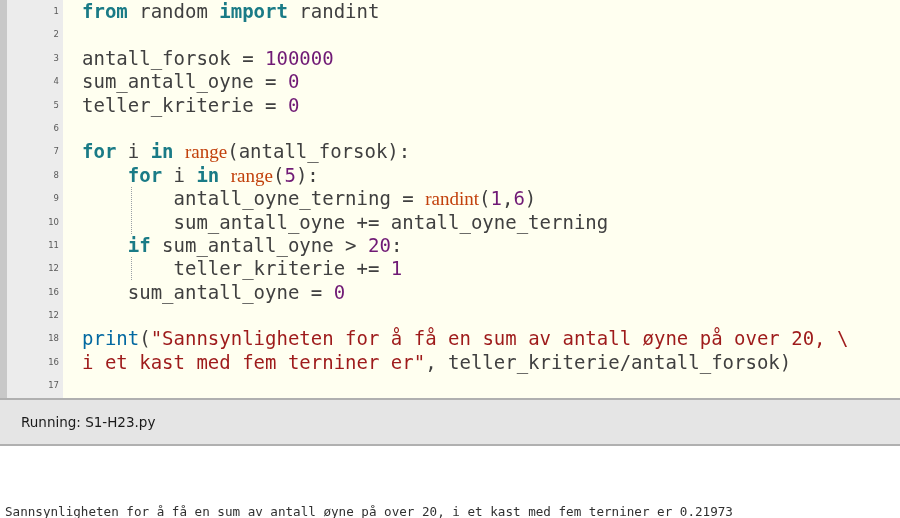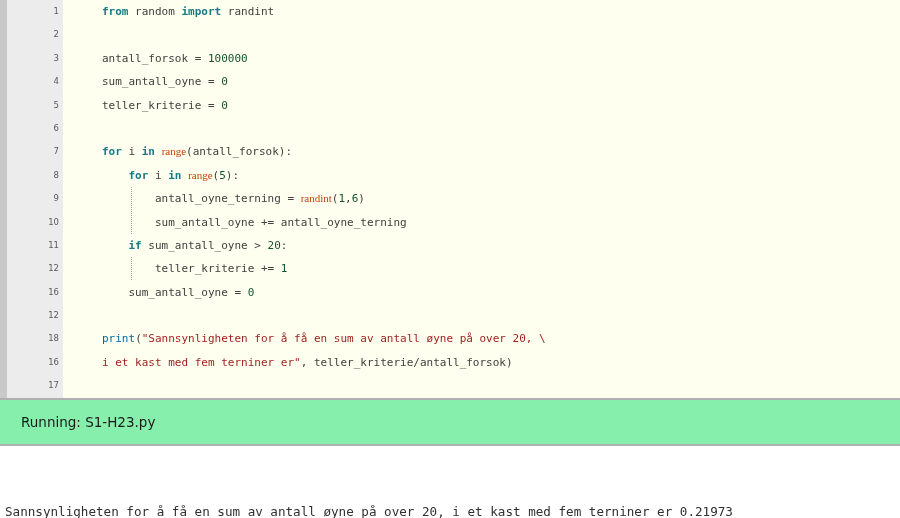--- a/index.html
+++ b/index.html
@@ -60,58 +60,57 @@
     height: 23.4px;
     line-height: 23.4px;
     display: block;
   }
 
   .code {
     position: absolute;
     left: 63px; top: 0;
     right: 0; bottom: 0;
     font-family: "DejaVu Sans Mono", monospace;
-    font-size: 11px;
+    font-size: 19px;
     line-height: 23.4px;
     color: #404040;
     white-space: pre;
     z-index: 2;
-    padding-left: 20px;
   }
   .code .line {
     height: 23.4px;
     line-height: 23.4px;
     padding-left: 19px;
     position: relative;
     white-space: pre;
   }
 
   
   .kw   { color: #1a7b86; font-weight: bold; }
   .bi   { color: #c2410c; font-family: Liberation Serif, serif; }
   .fn   { color: #0369a1; }
-  .num  { color: #14532d; }
+  .num  { color: #701a75; }
   .str  { color: #9e1b1b; }
   .pl   { color: #404040; }
 
   
   .iguide {
     position: absolute;
     top: 0;
     width: 1px;
     border-left: 1px dotted #9aa0a6;
     z-index: 3;
     pointer-events: none;
   }
 
   
   .runbar {
     flex: none;
     height: 48px;
-    background: #86efac;
+    background: #e5e5e5;
     border-top: 2px solid #b0b0b0;
     border-bottom: 2px solid #b0b0b0;
     box-sizing: border-box;
     display: flex;
     align-items: center;
     padding-left: 21px;
   }
   .runbar-text {
     font-family: "DejaVu Sans", sans-serif;
     font-size: 13.5px;

